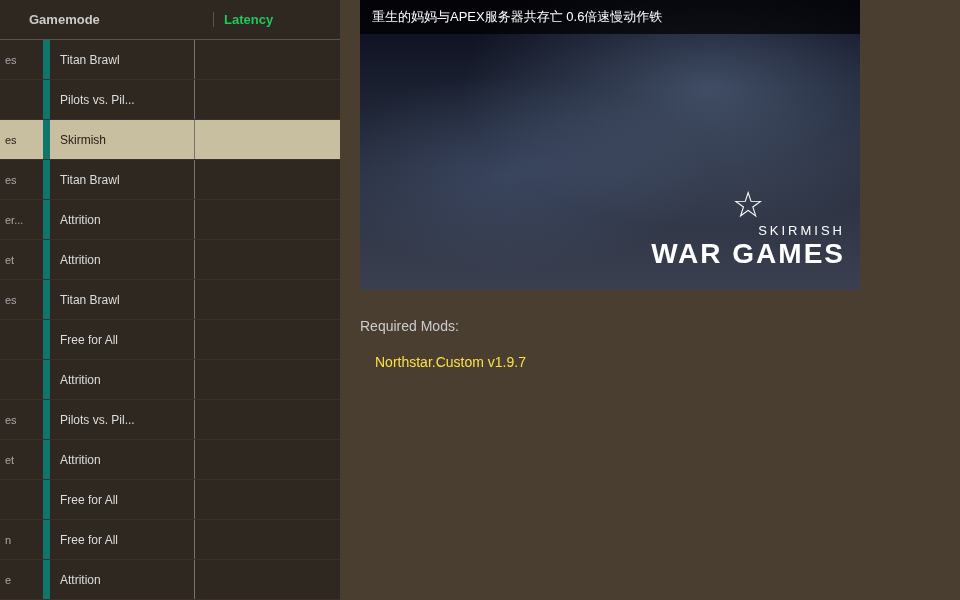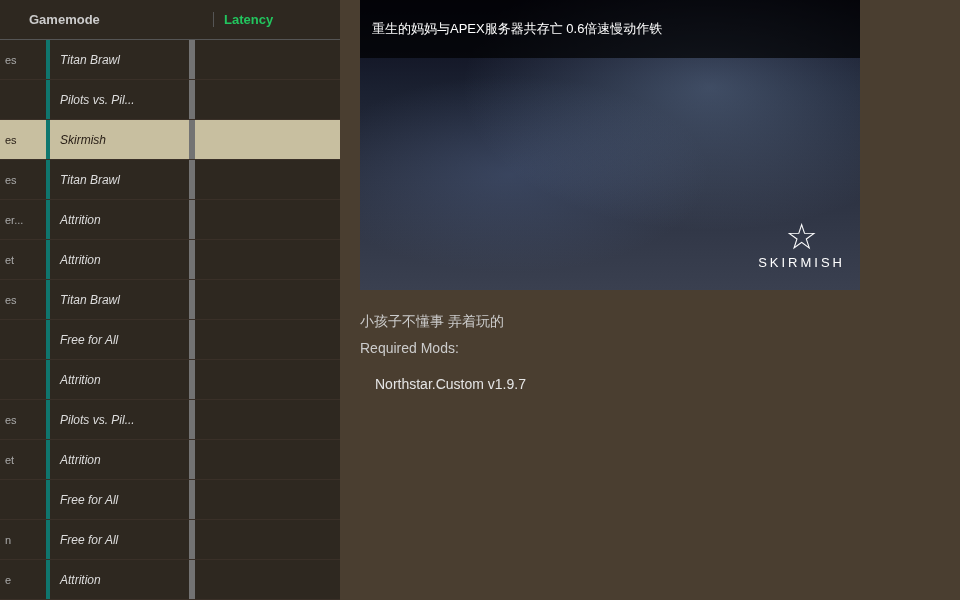--- a/index.html
+++ b/index.html
@@ -68,39 +68,38 @@
     }
 
     .cell-name {
       width: 50px;
       padding-left: 5px;
       color: #aaa;
       font-size: 11px;
       overflow: hidden;
       text-overflow: ellipsis;
       white-space: nowrap;
-      border-right: 4px solid #0f766e;
+      border-right: 7px solid #0f766e;
       height: 100%;
       display: flex;
       align-items: center;
     }
 
     .cell-gamemode {
       width: 145px;
       padding-left: 10px;
       color: #ddd;
       font-size: 12px;
       overflow: hidden;
       text-overflow: ellipsis;
       white-space: nowrap;
-      border-right: 6px solid #737373;
+      border-right: 1px solid #737373;
       height: 100%;
       display: flex;
       align-items: center;
-      font-style: italic;
     }
 
     .cell-latency {
       width: 100px;
       padding-left: 10px;
       color: #aaa;
       font-size: 12px;
     }
 
     
@@ -124,21 +123,21 @@
       overflow: hidden;
     }
 
     
     .preview-title-bar {
       position: absolute;
       top: 0;
       left: 0;
       right: 0;
       background-color: rgba(0,0,0,0.7);
-      padding: 20px 12px;
+      padding: 8px 12px;
       color: #fff;
       font-size: 13px;
     }
 
     
     .game-mode-overlay {
       position: absolute;
       bottom: 20px;
       right: 15px;
       text-align: right;
@@ -185,21 +184,21 @@
     }
 
     .required-mods-label {
       font-size: 14px;
       color: #ccc;
       margin-bottom: 20px;
     }
 
     .mod-entry {
       font-size: 14px;
-      color: #e5e5e5;
+      color: #fde047;
       padding-left: 15px;
     }
 
     
     .scene-bg {
       position: absolute;
       inset: 0;
       background:
         radial-gradient(ellipse at 70% 30%, rgba(150,180,220,0.3) 0%, transparent 50%),
         radial-gradient(ellipse at 30% 60%, rgba(80,100,140,0.4) 0%, transparent 40%),
@@ -293,26 +292,26 @@
   <div class="game-preview">
     <div class="scene-bg"></div>
 
     <div class="preview-title-bar">
       <span>重生的妈妈与APEX服务器共存亡  0.6倍速慢动作铁</span>
     </div>
 
     <div class="game-mode-overlay">
       <span class="star-icon">☆</span>
       <span class="game-mode-name">SKIRMISH</span>
+      <span class="game-mode-title">WAR GAMES</span>
     </div>
   </div>
 
   <div class="server-info">
     <div class="server-description">
-      <div>小孩子不懂事 弄着玩的</div>
     </div>
     <div class="required-mods-label">Required Mods:</div>
     <div id="mods-list">
         <div class="mod-entry">Northstar.Custom v1.9.7</div>
       </div>
   </div>
 
 </div>
 
 </body></html>

